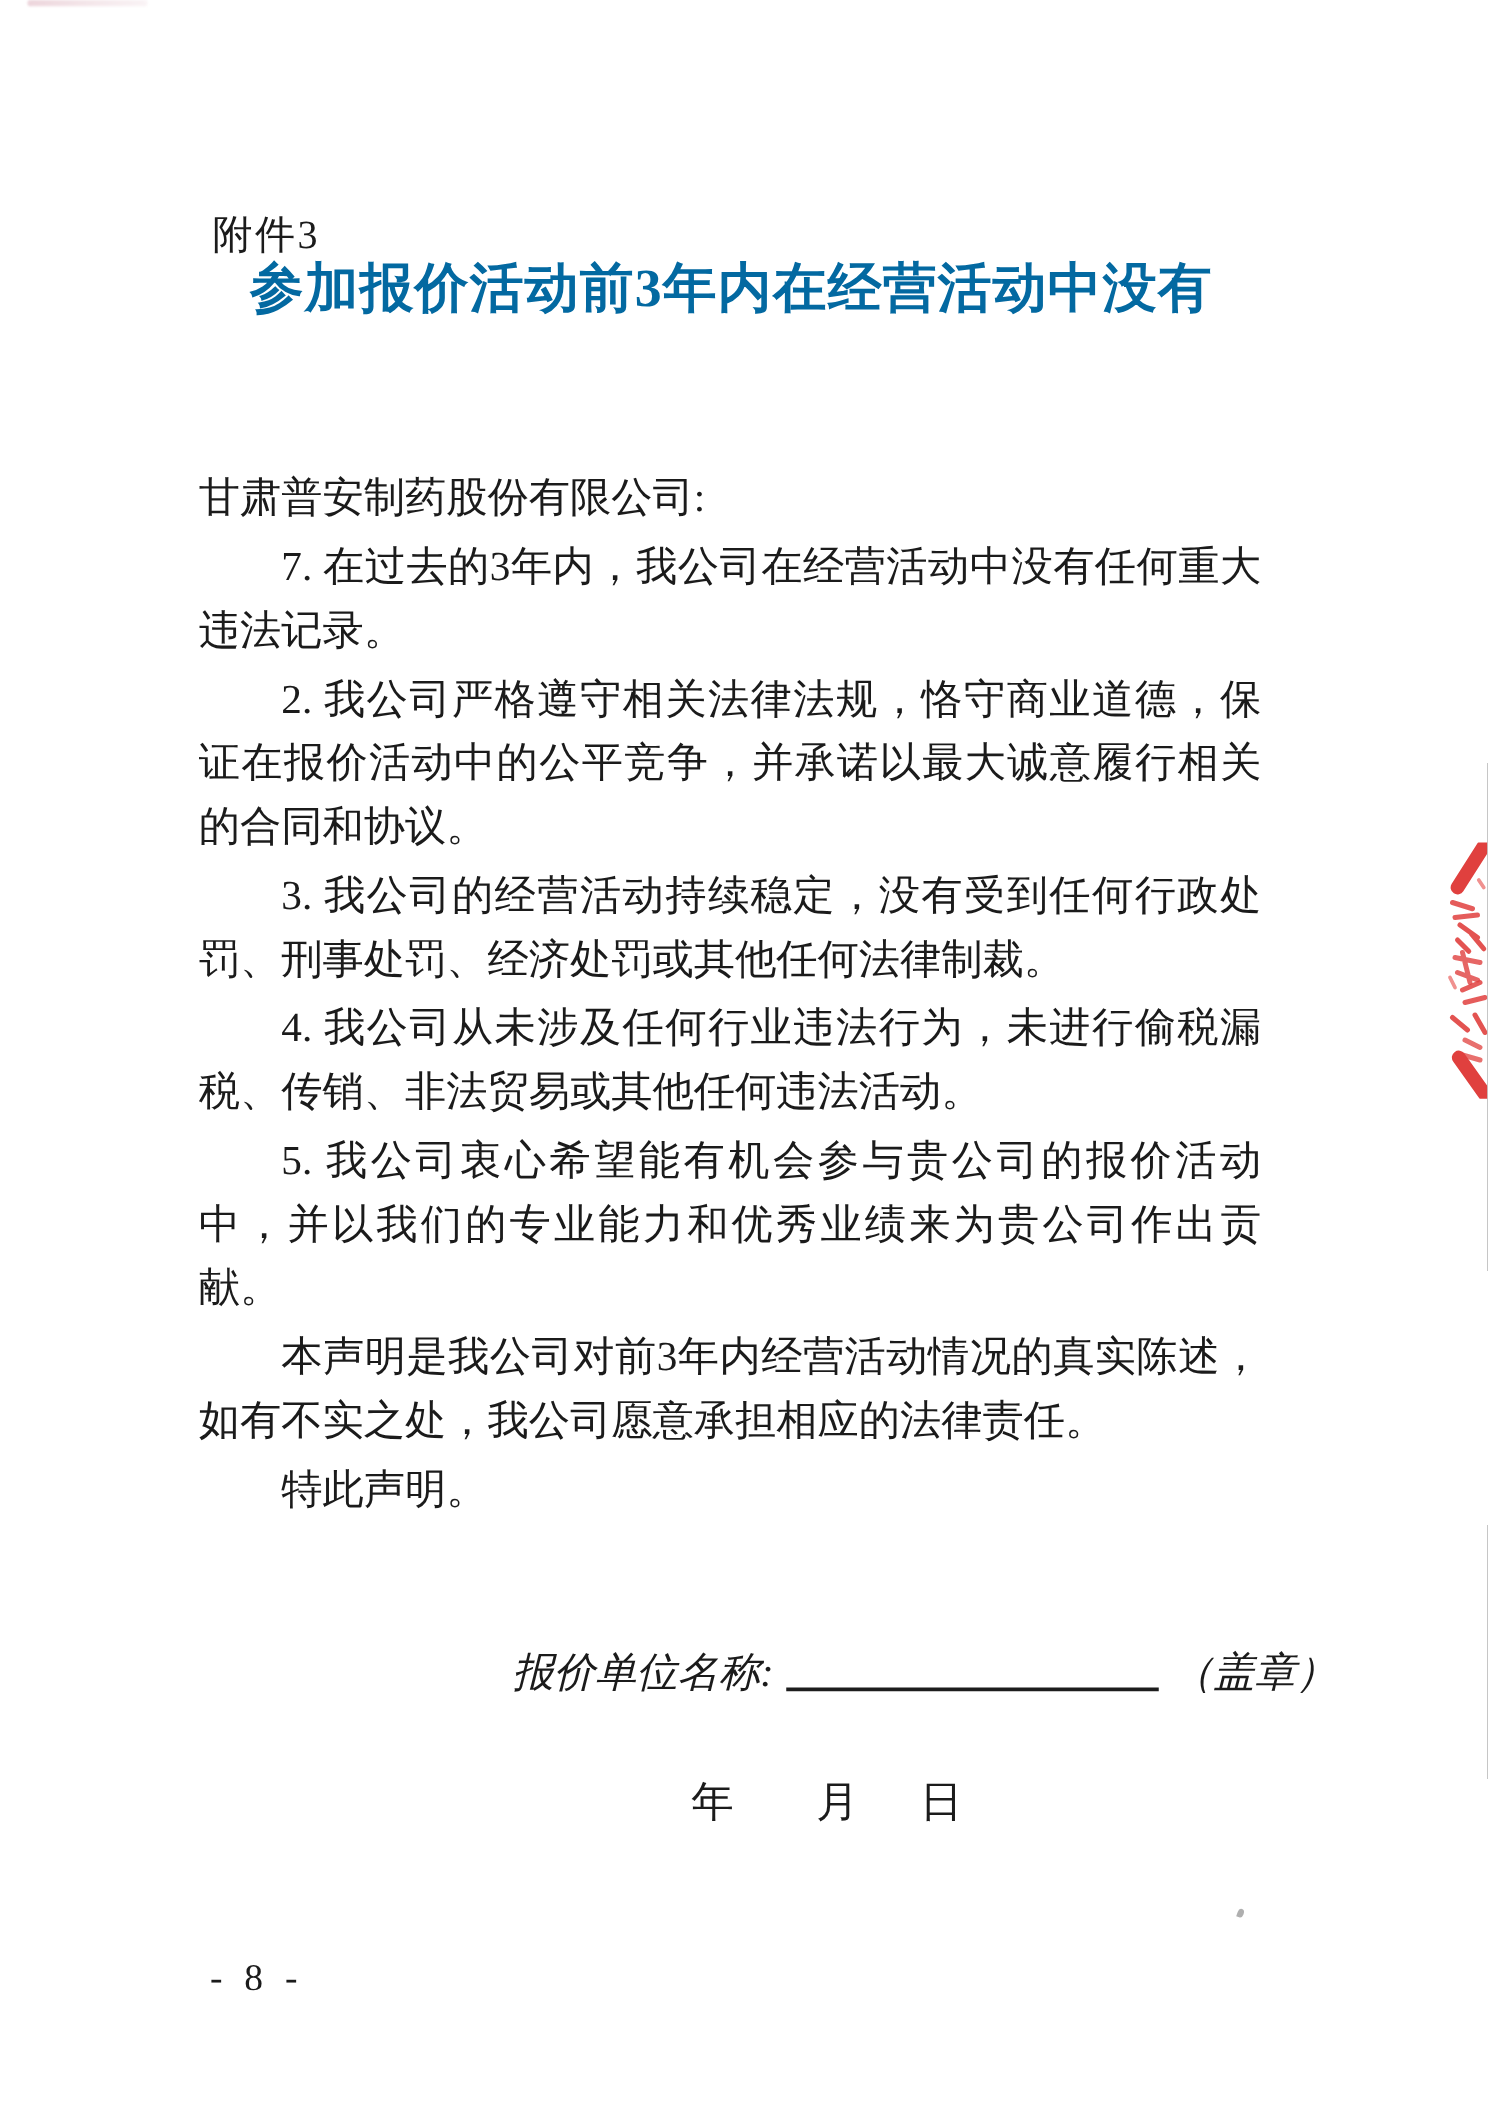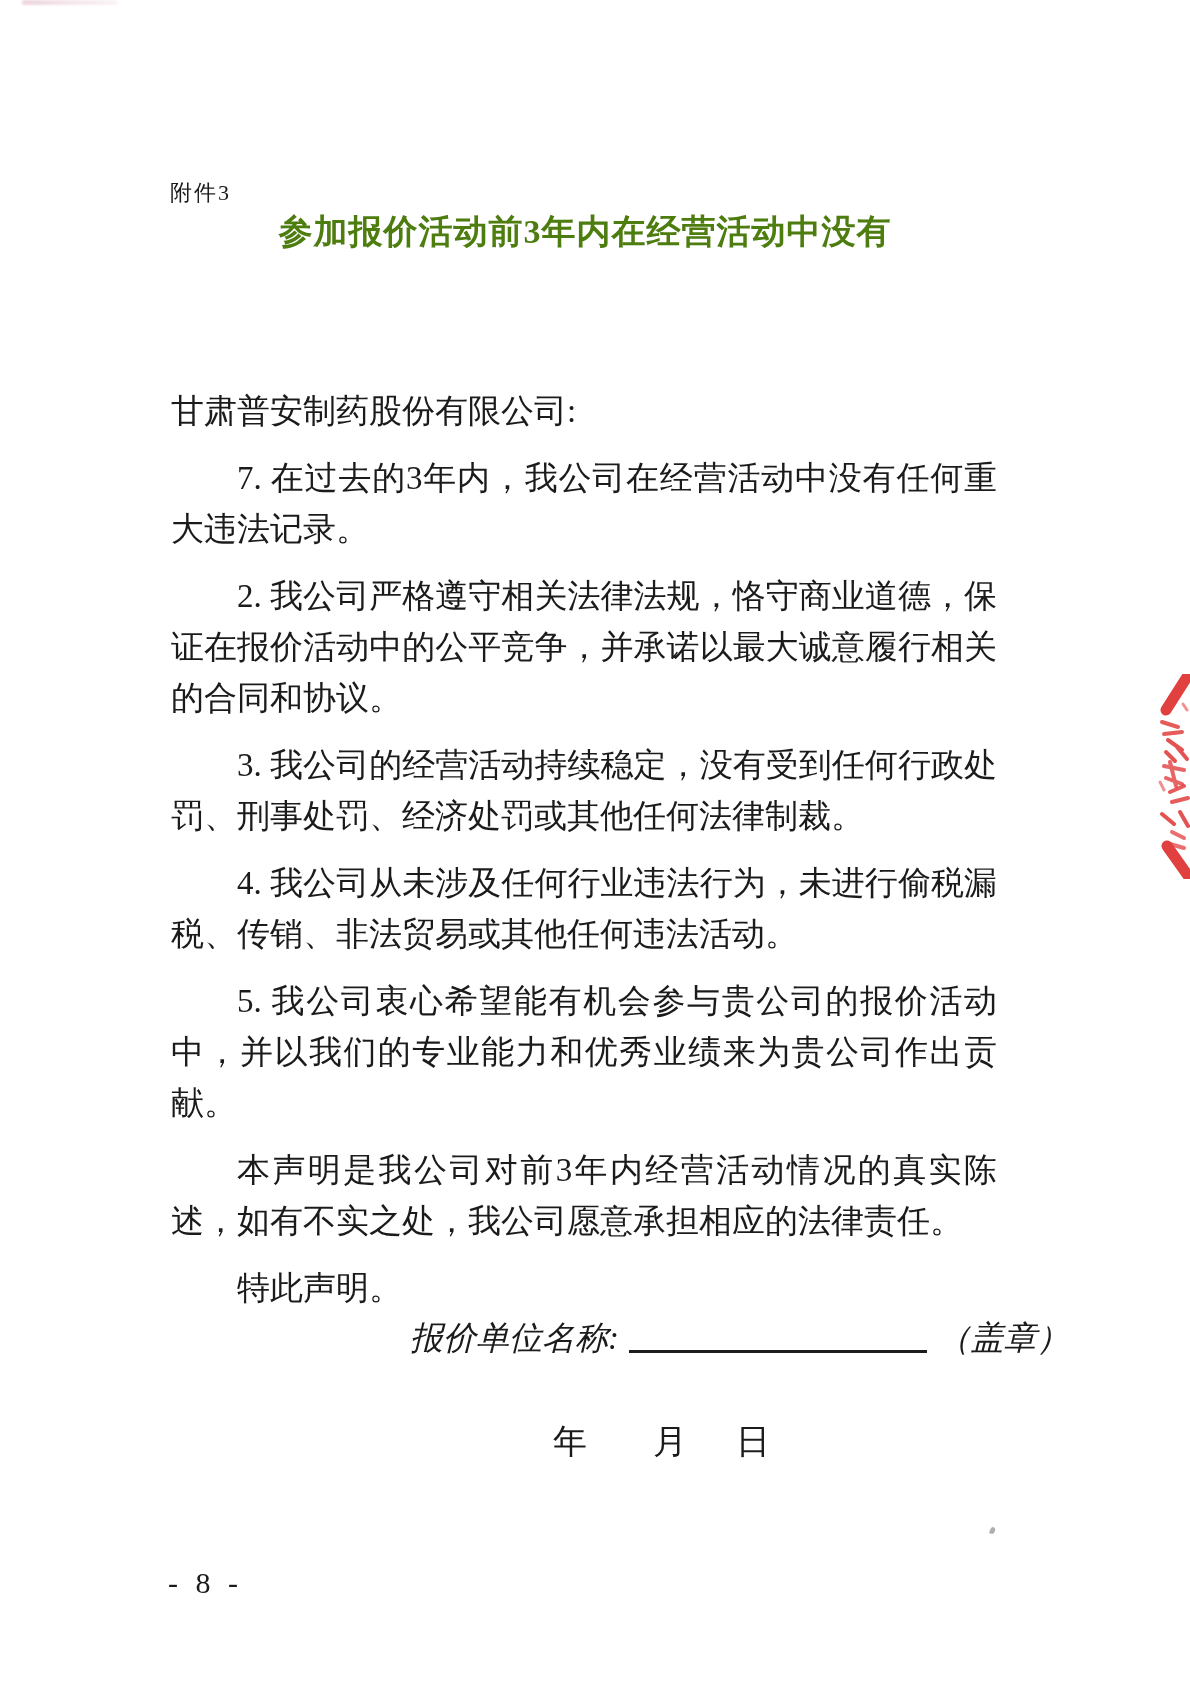--- a/index.html
+++ b/index.html
@@ -20,47 +20,47 @@
     left: 22px; top: 0;
     width: 96px; height: 5px;
     background: linear-gradient(90deg, #e3bfc9 0%, #eed7dd 45%, #f7eef1 100%);
     opacity: .65;
     filter: blur(1px);
     border-radius: 2px;
   }
 
   .attachment {
     position: absolute;
-    left: 170px; top: 178px;
-    font-size: 22px;
+    left: 170px; top: 166px;
+    font-size: 32px;
     letter-spacing: 2px;
   }
 
   .title {
     position: absolute;
     left: 155px; top: 203px;
     width: 860px;
     margin: 0;
     text-align: center;
-    font-size: 34px;
+    font-size: 43px;
     font-weight: 700;
     line-height: 57px;
-    color: #4d7c0f;
+    color: #0369a1;
     letter-spacing: 1px;
   }
 
   .bodytext {
     position: absolute;
     left: 155px; top: 370px;
     width: 858px;
     font-size: 33px;
     line-height: 51px;
   }
   .bodytext p {
-    margin: 16px;
+    margin: 4px;
     text-align: justify;
     word-break: break-all;
     font-family: Liberation Serif, serif;
   }
   .bodytext p.indent { text-indent: 2em; }
 
   .sig-row { position: absolute; font-size: 33px; white-space: nowrap; font-style: italic; }
   .sig-row-company { left: 410px; top: 1316px; }
   .sig-row-rep     { left: 395px; top: 1364px; }
   .blank {

